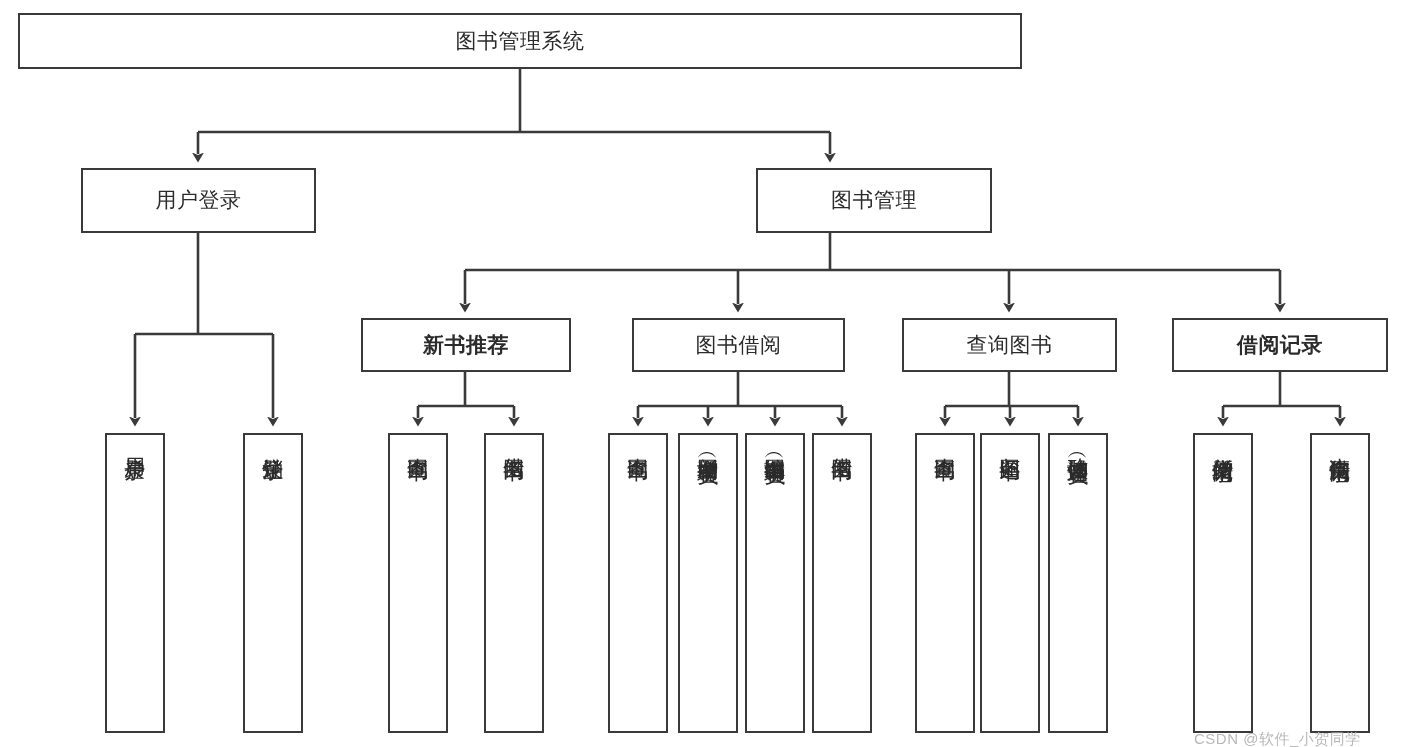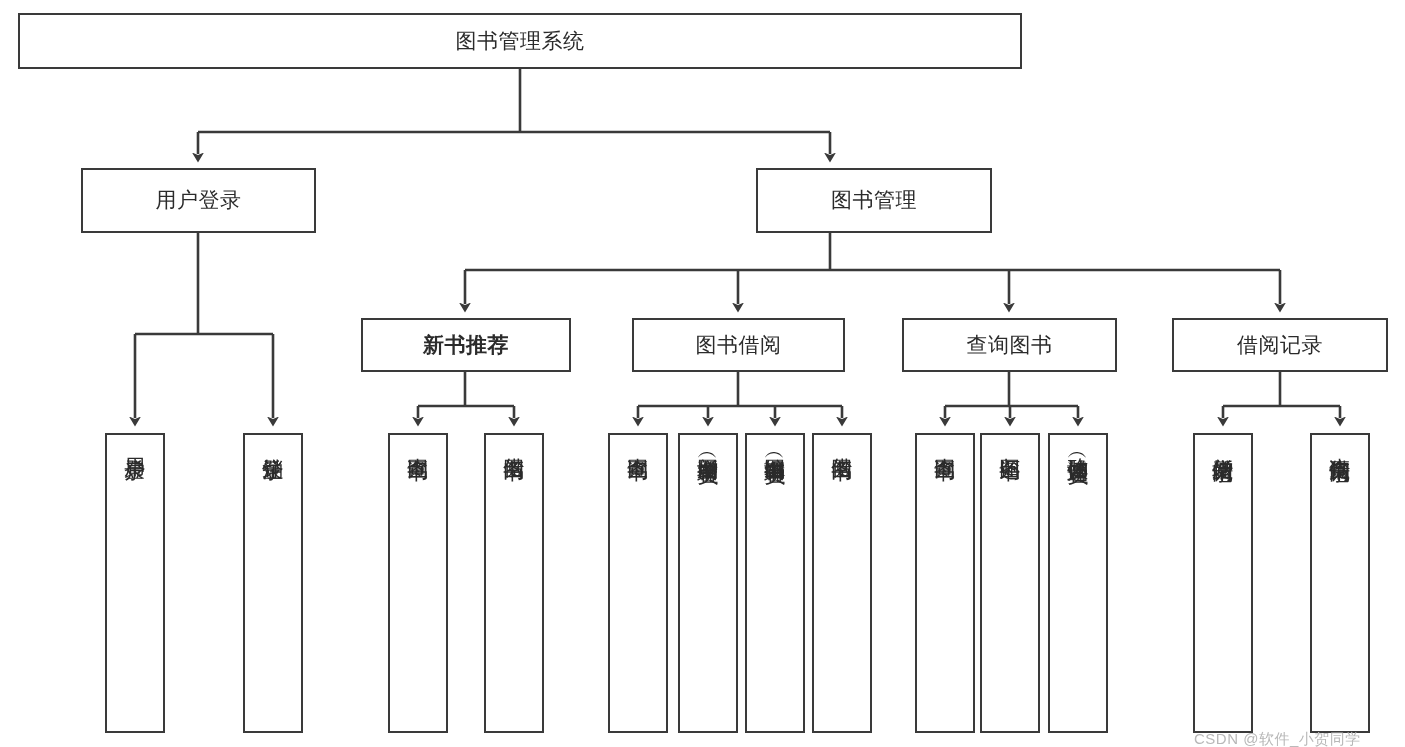--- a/index.html
+++ b/index.html
@@ -137,21 +137,21 @@
 
   <div class="node node-l3" style="left:361px; top:318px; width:210px; height:54px;font-weight:bold;">
     <span class="label">新书推荐</span>
   </div>
   <div class="node node-l3" style="left:632px; top:318px; width:213px; height:54px;">
     <span class="label">图书借阅</span>
   </div>
   <div class="node node-l3" style="left:902px; top:318px; width:215px; height:54px;">
     <span class="label">查询图书</span>
   </div>
-  <div class="node node-l3" style="left:1172px; top:318px; width:216px; height:54px;">
+  <div class="node node-l3" style="left:1172px; top:318px; width:216px; height:54px;font-weight:bold;">
     <span class="label">借阅记录</span>
   </div>
 
   <div class="node node-leaf" style="left:105px; top:433px; width:60px; height:300px;">
     <span class="label">用户登录</span>
   </div>
   <div class="node node-leaf" style="left:243px; top:433px; width:60px; height:300px;">
     <span class="label">注销登录</span>
   </div>
 

